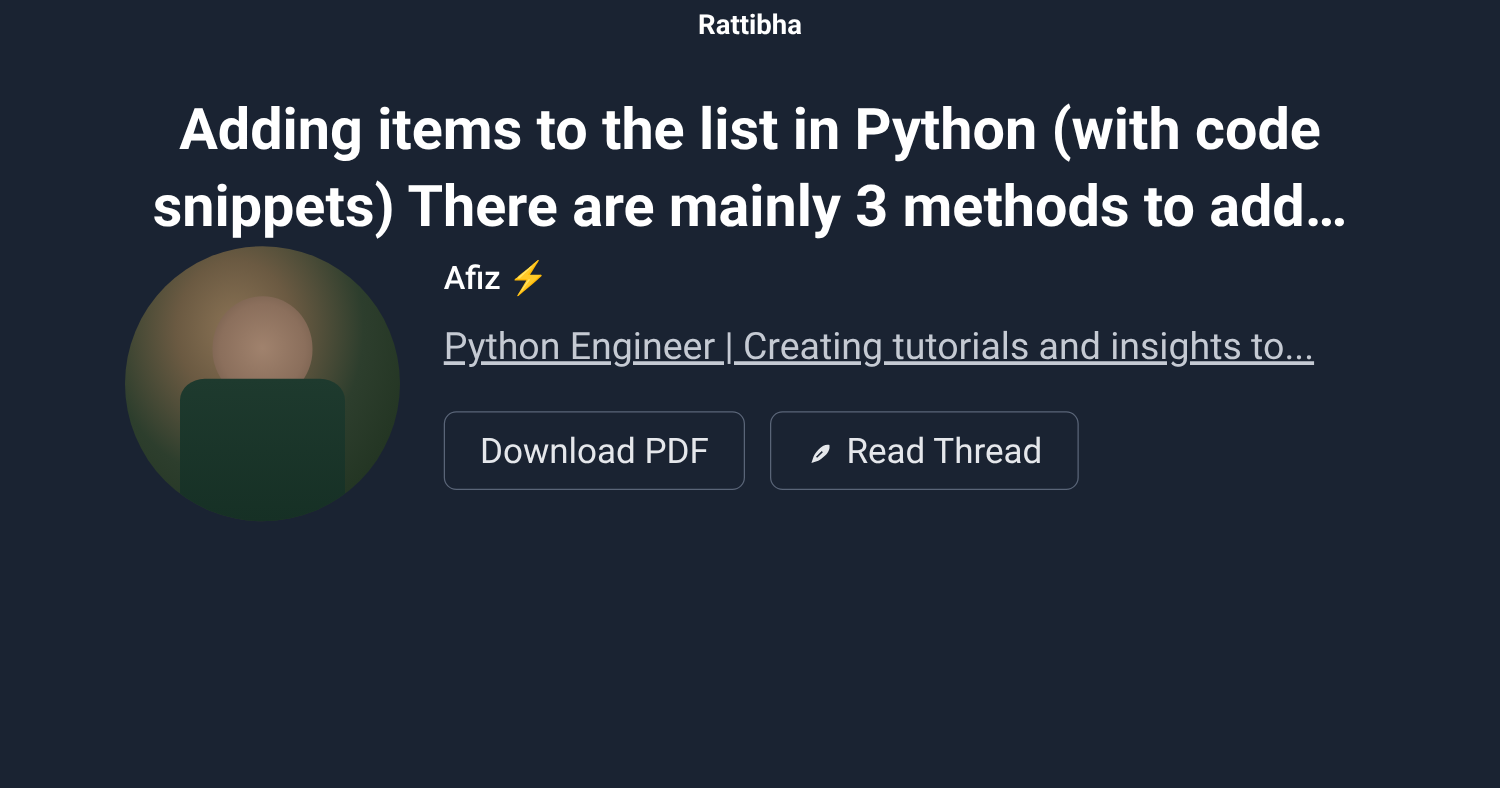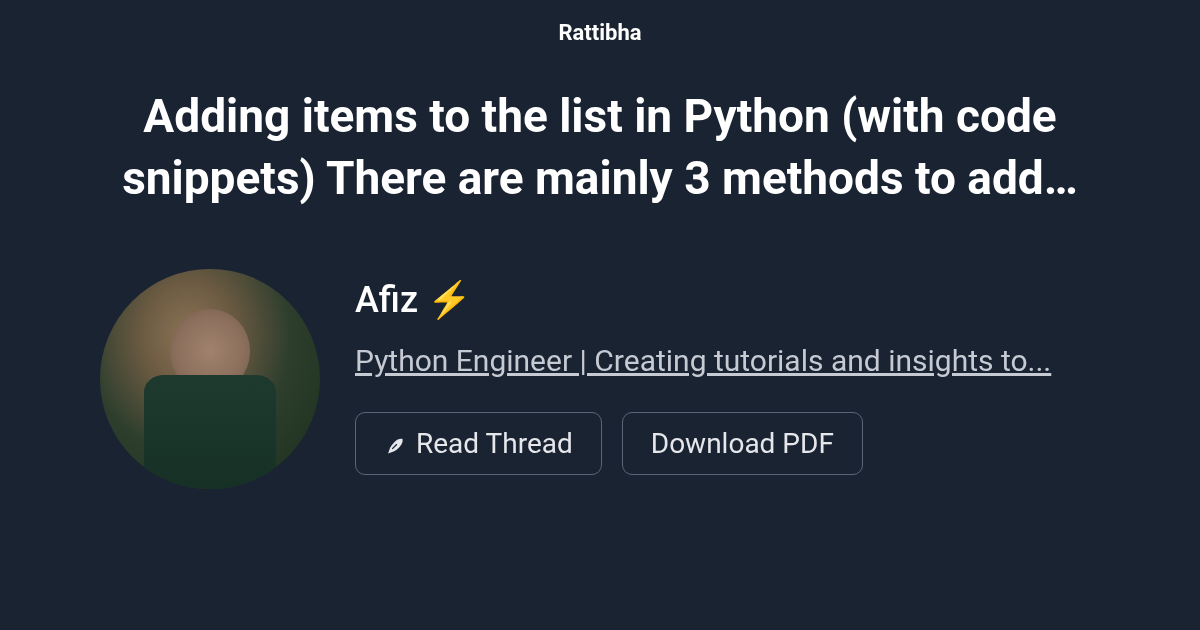--- a/index.html
+++ b/index.html
@@ -13,36 +13,35 @@
       background-color: #1a2332;
       font-family: -apple-system, BlinkMacSystemFont, "Segoe UI", Roboto, Helvetica, Arial, sans-serif;
       color: #e5e7eb;
       overflow: hidden;
     }
     .container {
       width: 100%;
       height: 100%;
       display: flex;
       flex-direction: column;
-      padding: 20px 50px;
+      padding: 8px 50px;
     }
     .site-name {
       text-align: center;
       font-size: 22px;
       font-weight: 700;
       color: #ffffff;
       margin-bottom: 40px;
     }
     .title {
       font-size: 46px;
       font-weight: 700;
       color: #ffffff;
       text-align: center;
       line-height: 1.35;
-      margin-bottom: 60px;
       padding: 0 10px;
     }
     .author-section {
       display: flex;
       align-items: flex-start;
       gap: 35px;
       padding-left: 50px;
     }
     .avatar {
       width: 220px;
@@ -72,21 +71,21 @@
       height: 52%;
       background: linear-gradient(180deg, #1e3a2e 0%, #163025 100%);
       border-radius: 15% 15% 0 0;
     }
     .author-info {
       display: flex;
       flex-direction: column;
       padding-top: 10px;
     }
     .author-name {
-      font-size: 36px;
+      font-size: 26px;
       font-weight: 500;
       color: #ffffff;
       margin-bottom: 20px;
     }
     .author-bio {
       font-size: 30px;
       color: #c5cad3;
       line-height: 1.35;
       margin-bottom: 30px;
       text-decoration: underline;
@@ -131,27 +130,27 @@
     <div class="author-info">
       <div class="author-name">
         <span>Afiz</span>
         <span class="lightning">⚡</span>
       </div>
 
       <div class="author-bio">Python Engineer | Creating tutorials and insights to...</div>
 
       <div class="button-row">
         <button class="btn">
+          <span>Download PDF</span>
+        </button>
+
+        <button class="btn">
           <span class="feather-icon">
             <svg viewBox="0 0 24 24" fill="currentColor" width="22" height="22">
               <path d="M20.5 3.5c-2.5-1-6 0-9.5 3.5-2 2-3.5 4-4.5 6l-2 6 6-2c2-1 4-2.5 6-4.5 3.5-3.5 4.5-7 3.5-9.5l.5.5zm-11 11l-1-1 5-5 1 1-5 5z"></path>
             </svg>
           </span>
           <span>Read Thread</span>
         </button>
-
-        <button class="btn">
-          <span>Download PDF</span>
-        </button>
       </div>
     </div>
   </div>
 </div>
 
 </body></html>

